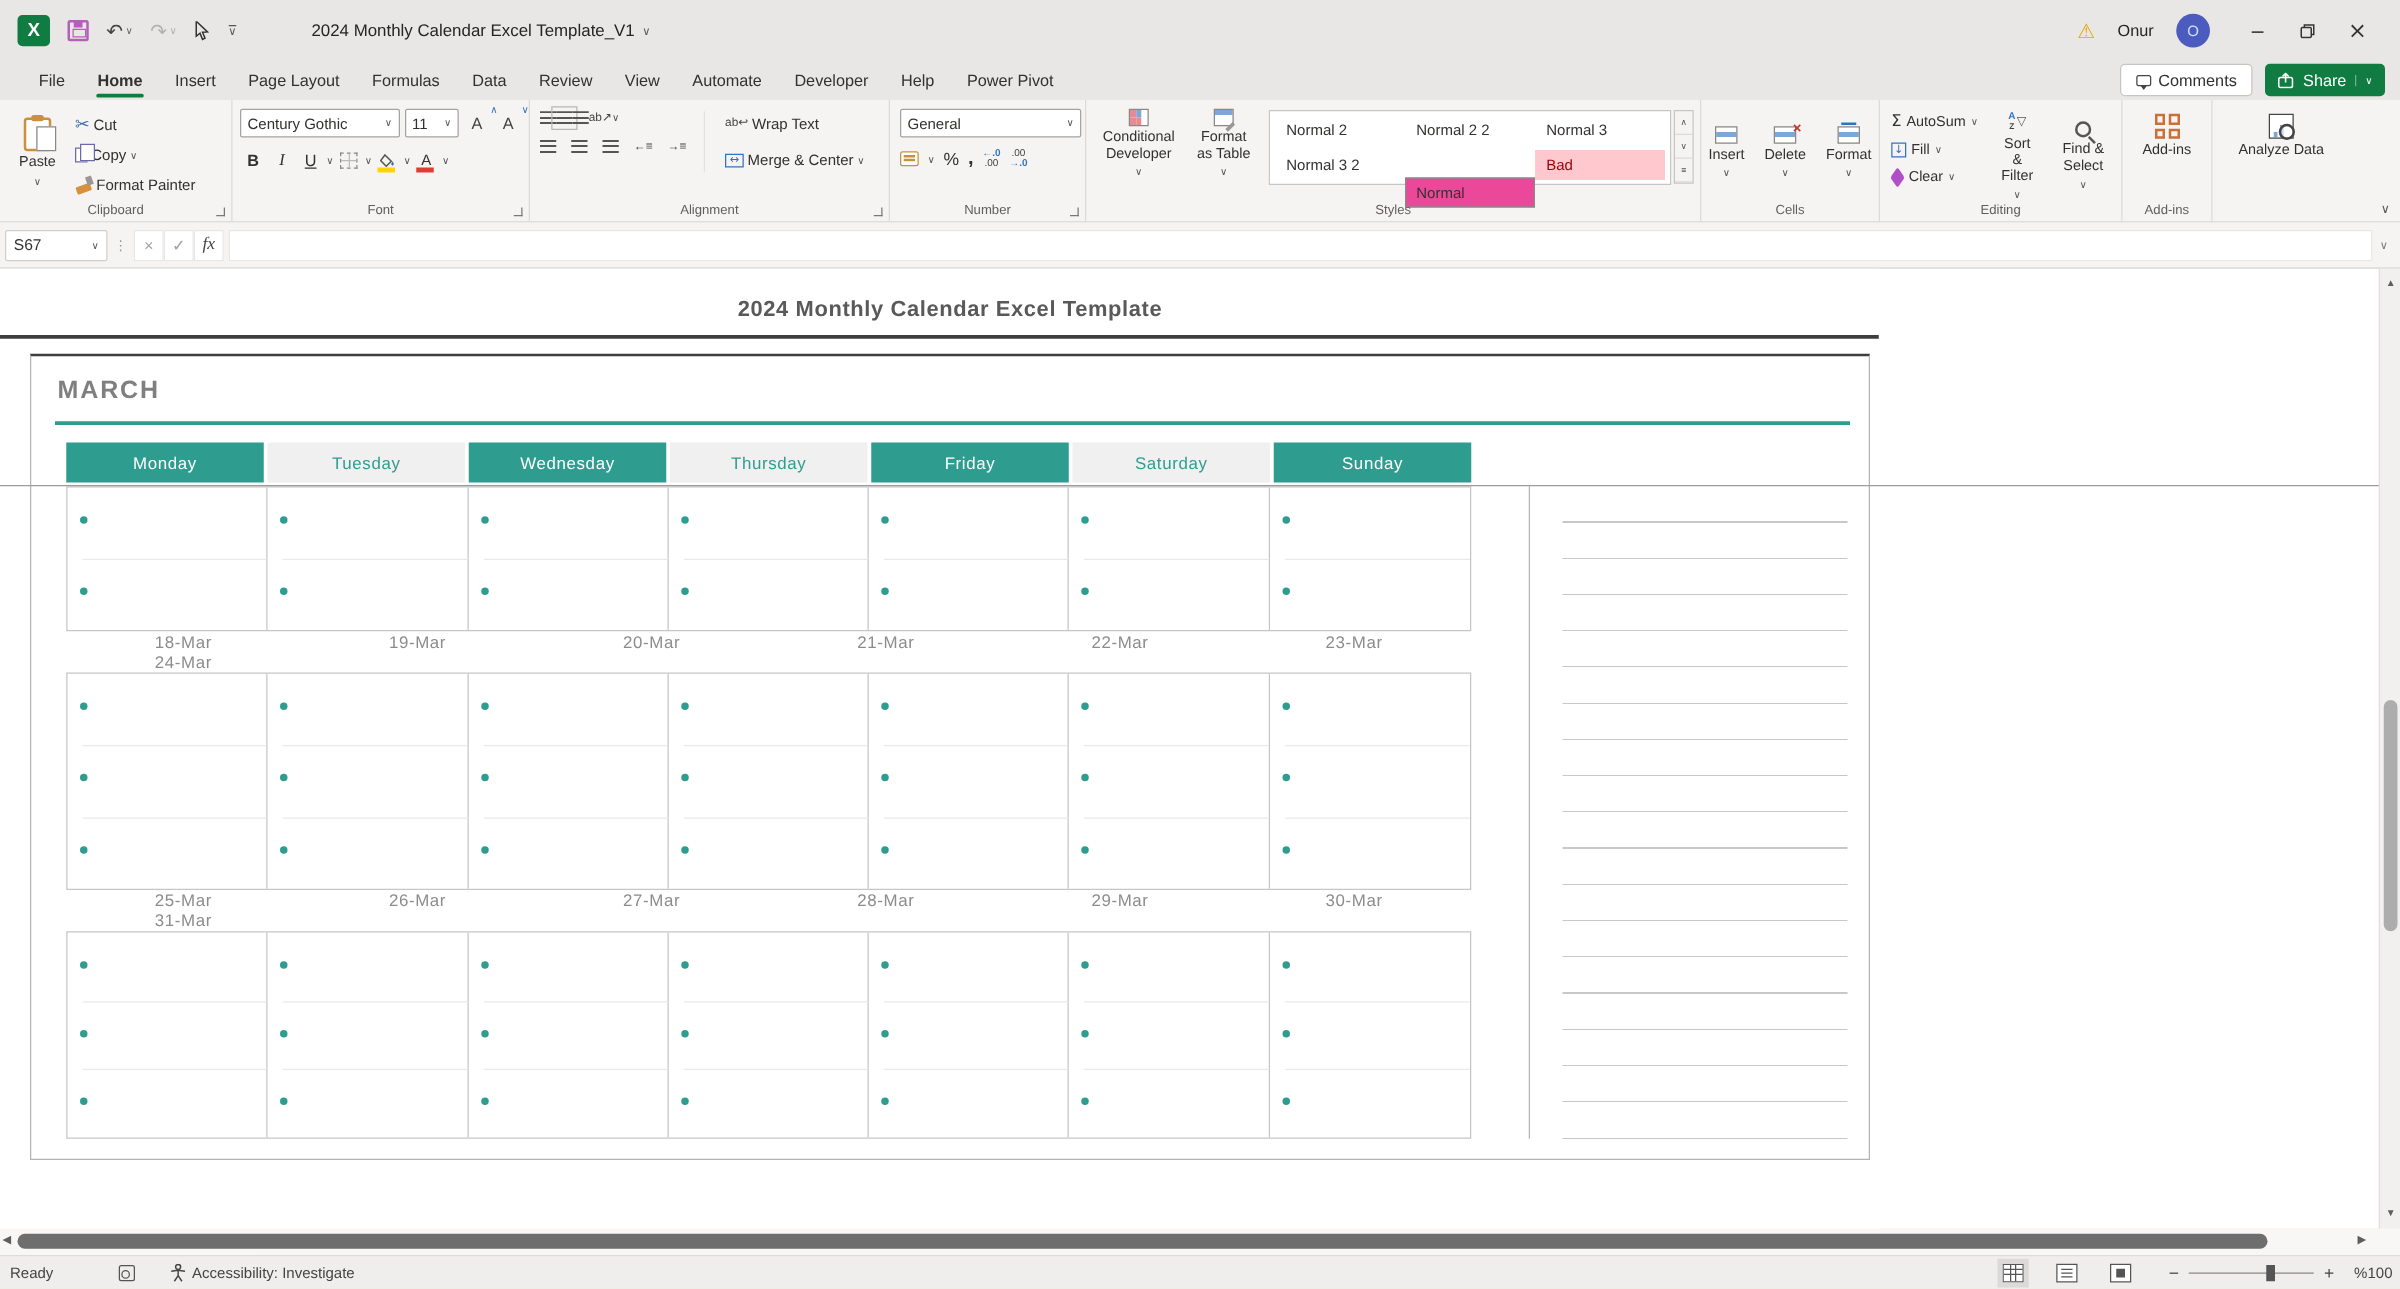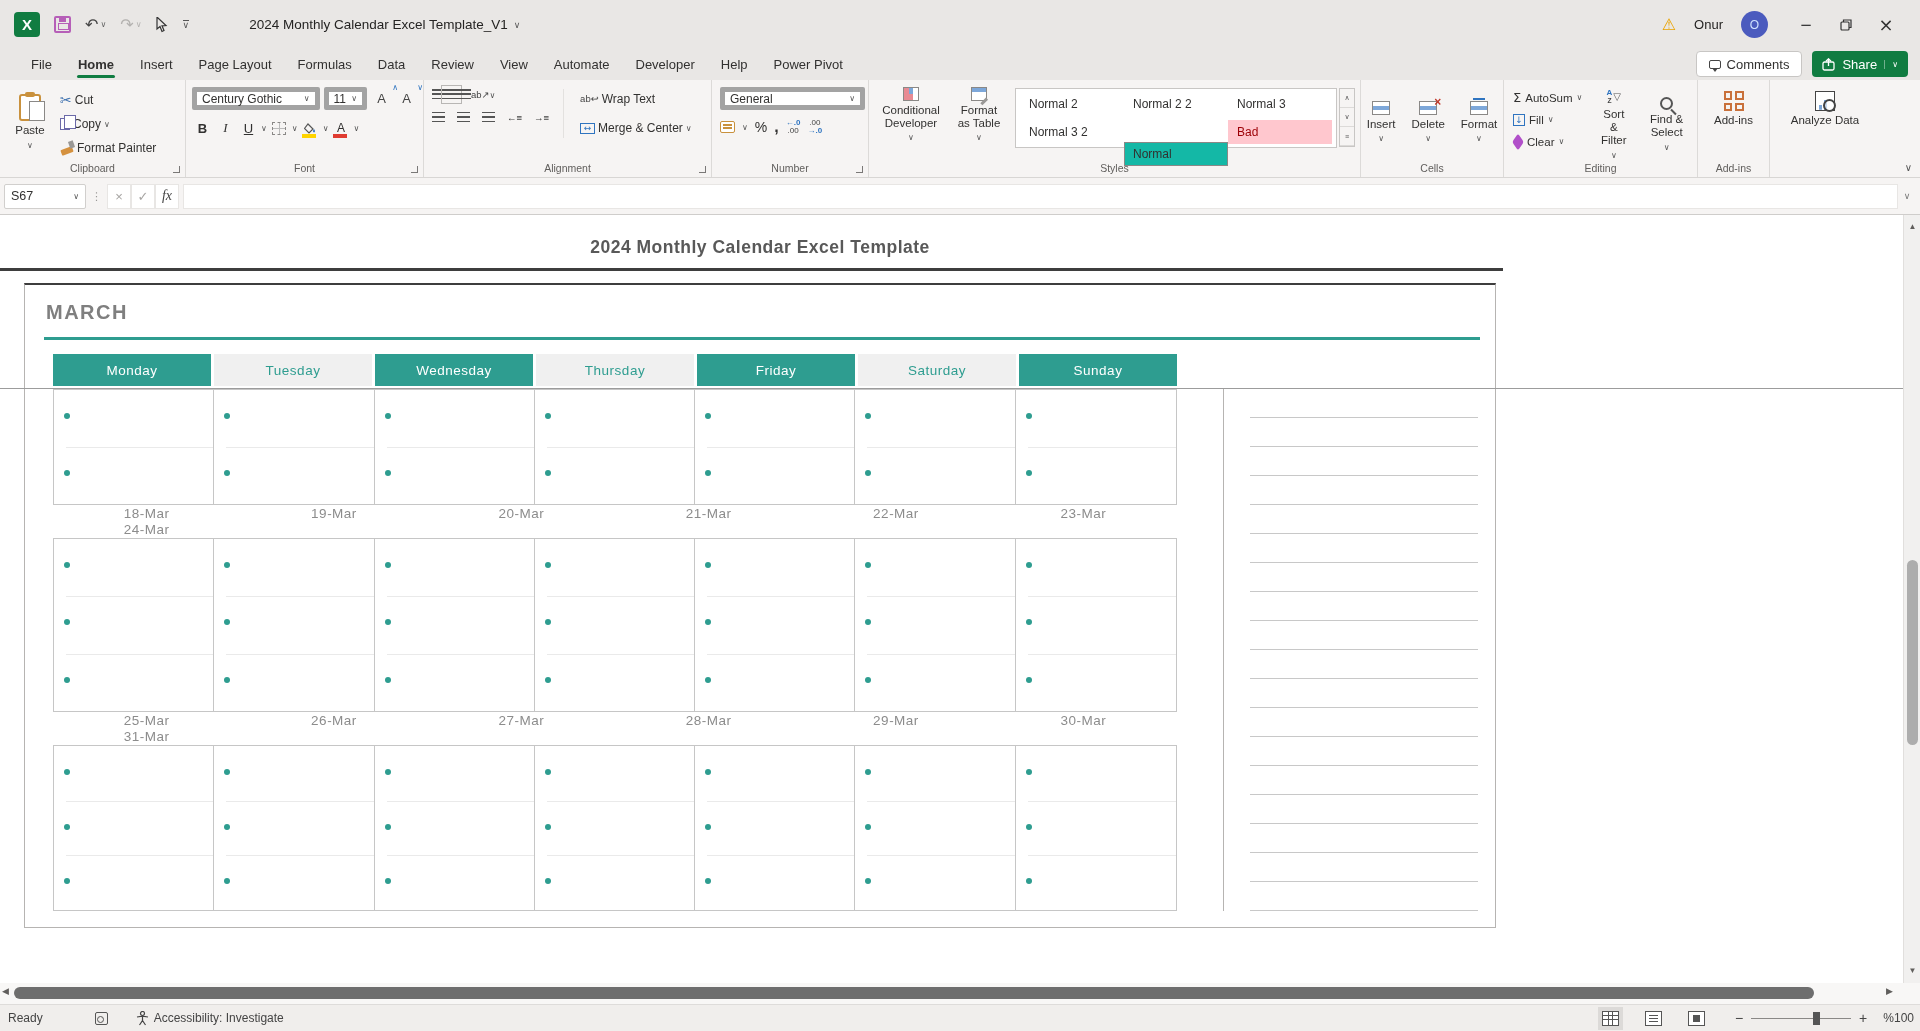--- a/index.html
+++ b/index.html
@@ -67,21 +67,21 @@
   .clip-icon::before { content:''; position:absolute; left:4px; top:-4px; width:10px; height:5px; background:#c9913d; border-radius:2px; }
   .clip-icon::after { content:''; position:absolute; right:-6px; top:5px; width:14px; height:18px; background:#fff; border:1.5px solid #8a8886; }
   .scissors { color:#3b6fae; font-size:14px; font-family:"DejaVu Sans",sans-serif; }
   .copy-ic { width:10px; height:12px; border:1.5px solid #6b69a8; background:#fff; position:relative; }
   .copy-ic::after { content:''; position:absolute; left:3px; top:-4px; width:10px; height:12px; border:1.5px solid #6b69a8; background:#fff; }
   .brush-ic { width:14px; height:14px; position:relative; }
   .brush-ic::before { content:''; position:absolute; left:1px; top:7px; width:12px; height:6px; background:#d5913e; border-radius:1px; transform:rotate(-20deg); }
   .brush-ic::after { content:''; position:absolute; right:0; top:0; width:5px; height:7px; background:#9a9896; transform:rotate(-20deg); }
   
   #g-font { width:238px; }
-  .combo { background:#fff; border:5px solid #a3a3a3; border-radius:2px; height:23px;
+  .combo { background:#fff; border:1px solid #a3a3a3; border-radius:2px; height:23px;
     display:flex; align-items:center; justify-content:space-between; padding:0 5px; font-size:12px; cursor:pointer; }
   .fbtn { min-width:21px; height:22px; display:flex; align-items:center; justify-content:center;
     border-radius:2px; cursor:pointer; font-size:13px; }
   .grow-sz { color:#444; font-size:13px; position:relative; }
   .sup { position:absolute; top:-4px; right:-6px; font-size:8px; color:#2f74c0; }
   .ubar { text-decoration:underline; }
   .border-ic { width:14px; height:13px; border:1px dashed #8a8886; position:relative; }
   .border-ic::before { content:''; position:absolute; left:50%; top:0; bottom:0; width:1px; background:#bbb; }
   .border-ic::after { content:''; position:absolute; top:50%; left:0; right:0; height:1px; background:#bbb; }
   .colorbar { position:absolute; left:2px; bottom:1px; width:14px; height:4px; }
@@ -102,21 +102,21 @@
   #g-styles { width:492px; display:flex; align-items:flex-start; }
   .cf-ic { width:16px; height:14px; display:grid; grid-template-columns:1fr 1fr 1fr; grid-template-rows:1fr 1fr;
     border:1px solid #8a8886; background:#fff; }
   .cf-ic i:nth-child(1){background:#e88a93;} .cf-ic i:nth-child(2){background:#7da7d9;}
   .cf-ic i:nth-child(4){background:#e88a93;} .cf-ic i:nth-child(5){background:#e88a93;}
   .fat-ic { width:16px; height:14px; border:1px solid #8a8886; background:linear-gradient(#7da7d9 0 35%,#fff 35%); position:relative; }
   .fat-ic::after { content:''; position:absolute; right:-2px; bottom:-2px; width:8px; height:2.5px; background:#9a9896; transform:rotate(-45deg); }
   #style-gallery { border:1px solid #c8c6c4; background:#fff; margin:3px 0 0 6px; display:grid;
     grid-template-columns:repeat(3,104px); grid-auto-rows:26px; align-items:center; padding:2px 4px; row-gap:2px; }
   .sty { font-size:12px; padding:4px 8px; cursor:pointer; border:1px solid transparent; }
-  .sty.selected { border:1px solid #8a8886; background:#14b8a6;margin-top:44px; }
+  .sty.selected { border:1px solid #8a8886; background:#ec4899;margin-top:44px; }
   .sty.bad { background:#ffc7ce; color:#9c0006; }
   #gal-scroll { display:flex; flex-direction:column; margin:3px 0 0 2px; border:1px solid #c8c6c4; }
   #gal-scroll span { width:14px; height:19px; display:flex; align-items:center; justify-content:center;
     font-size:7px; color:#555; border-bottom:1px solid #dcdad8; cursor:pointer; }
   
   #g-cells { width:143px; display:flex; justify-content:center; gap:2px; }
   .cells-ic { width:18px; height:14px; border:1px solid #8a8886;
     background:linear-gradient(#fff 0 33%, #7da7d9 33% 66%, #fff 66%); position:relative; }
   .cells-ic.del::after { content:'\00d7'; position:absolute; right:-5px; top:-6px; color:#c0392b; font-weight:bold; font-size:12px; }
   .cells-ic.fmt::before { content:''; position:absolute; left:2px; top:-4px; right:2px; height:2px; background:#2f74c0; }

